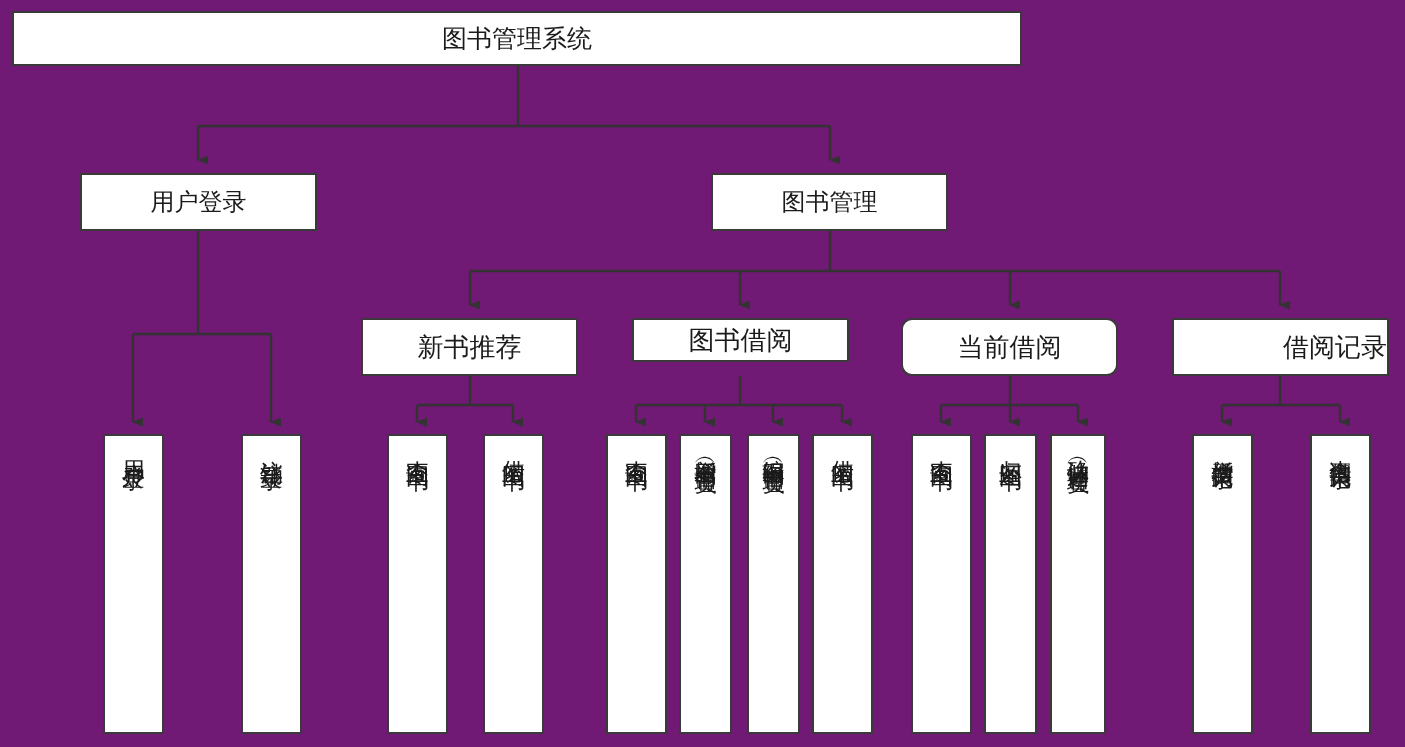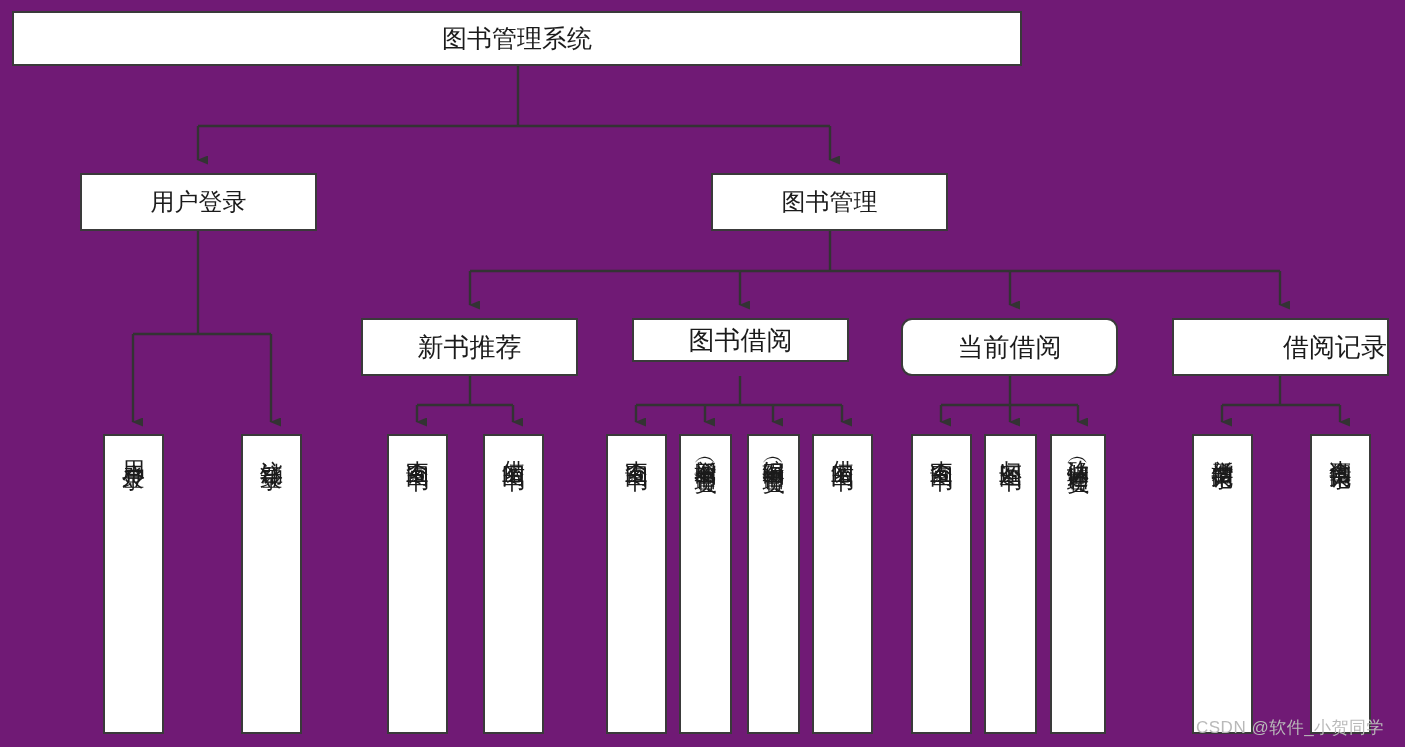--- a/index.html
+++ b/index.html
@@ -188,15 +188,14 @@
     <span class="label">确认归还（管理员）</span>
   </div>
 
   <div class="node leaf tall" style="left:1192px;top:434px;width:61px;height:300px;">
     <span class="label">新增借阅记录</span>
   </div>
   <div class="node leaf tall" style="left:1310px;top:434px;width:61px;height:300px;">
     <span class="label">查询借阅记录</span>
   </div>
 
-  <div class="watermark" style="left:1196px;top:716px;">CSDN @软件_小贺同学</div>
 
 </div>
 
 </body></html>

